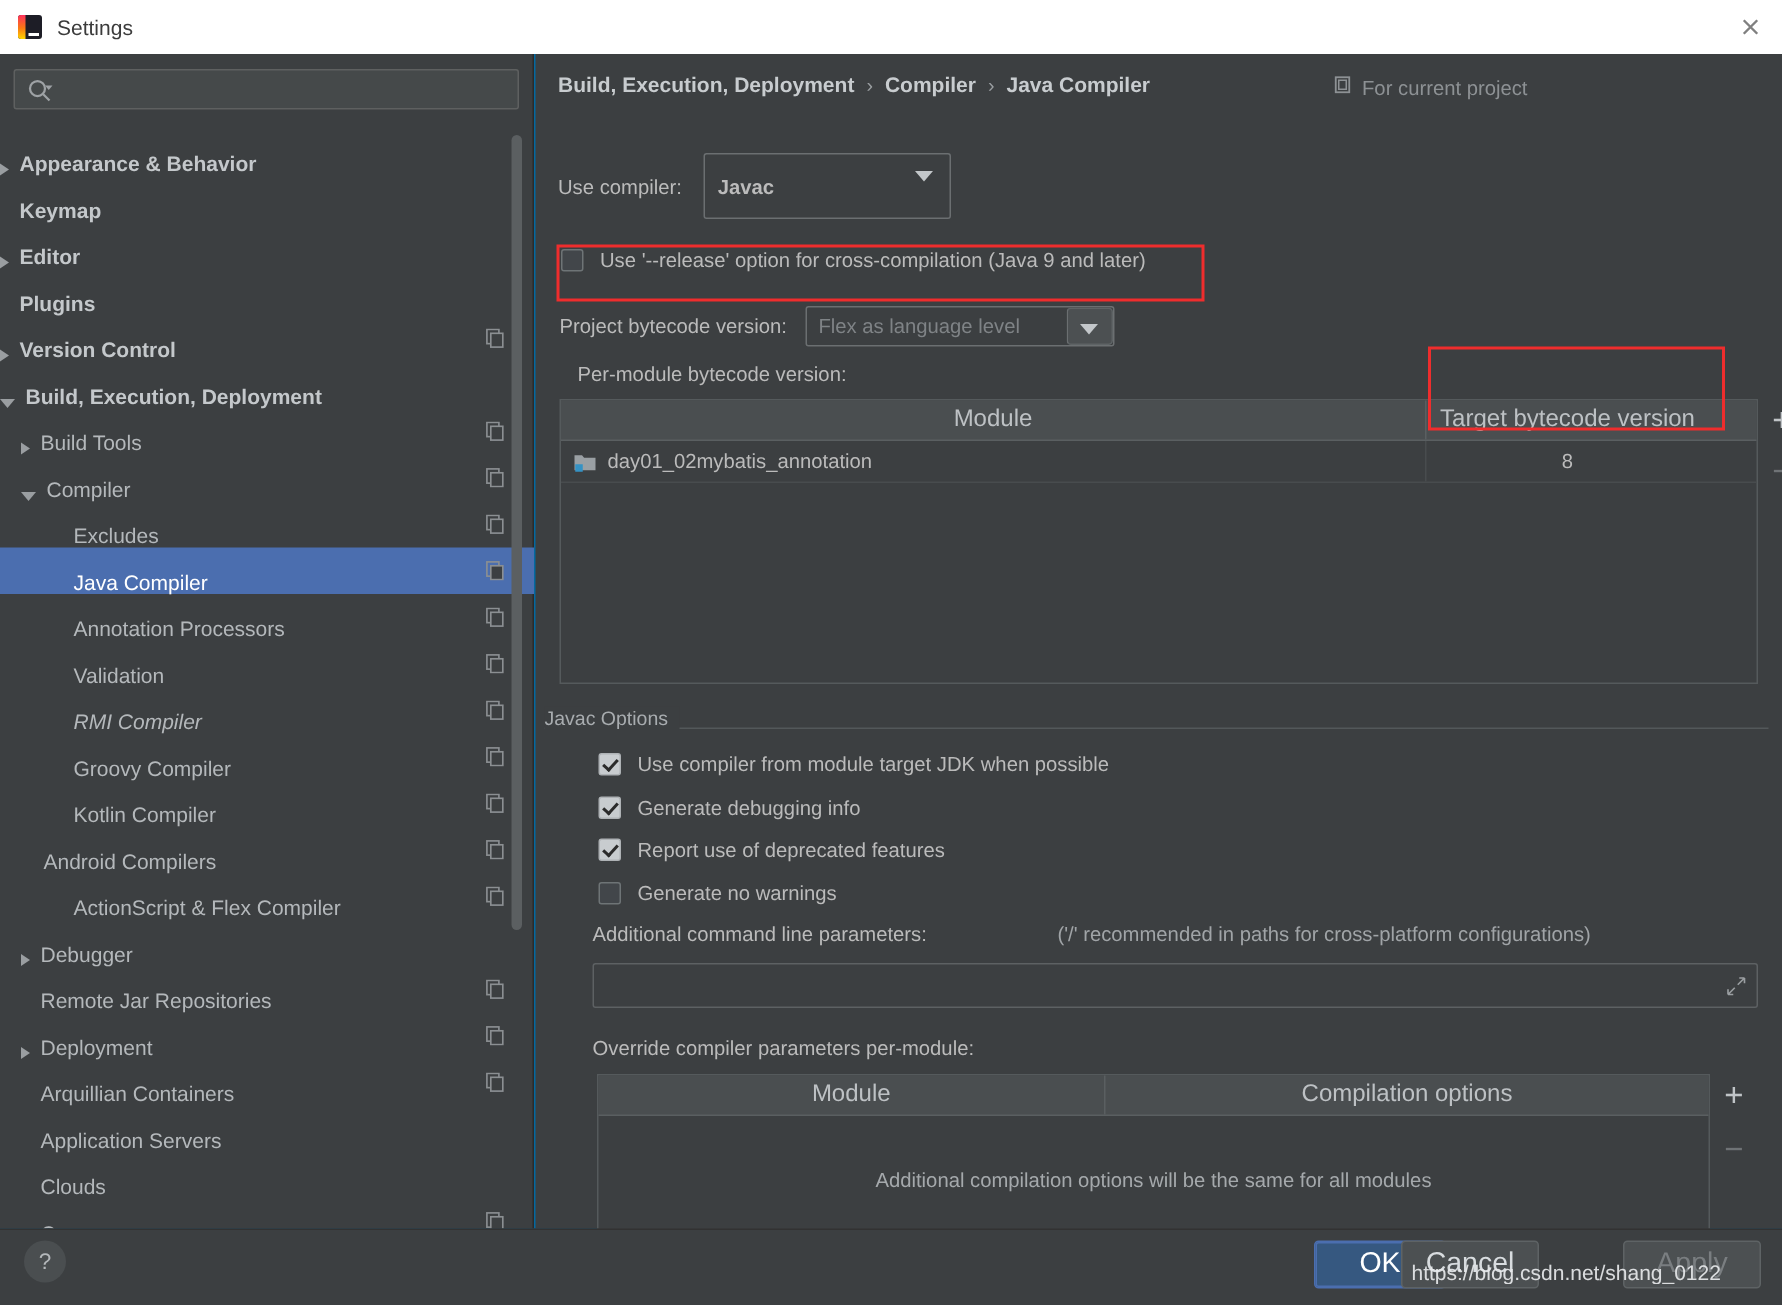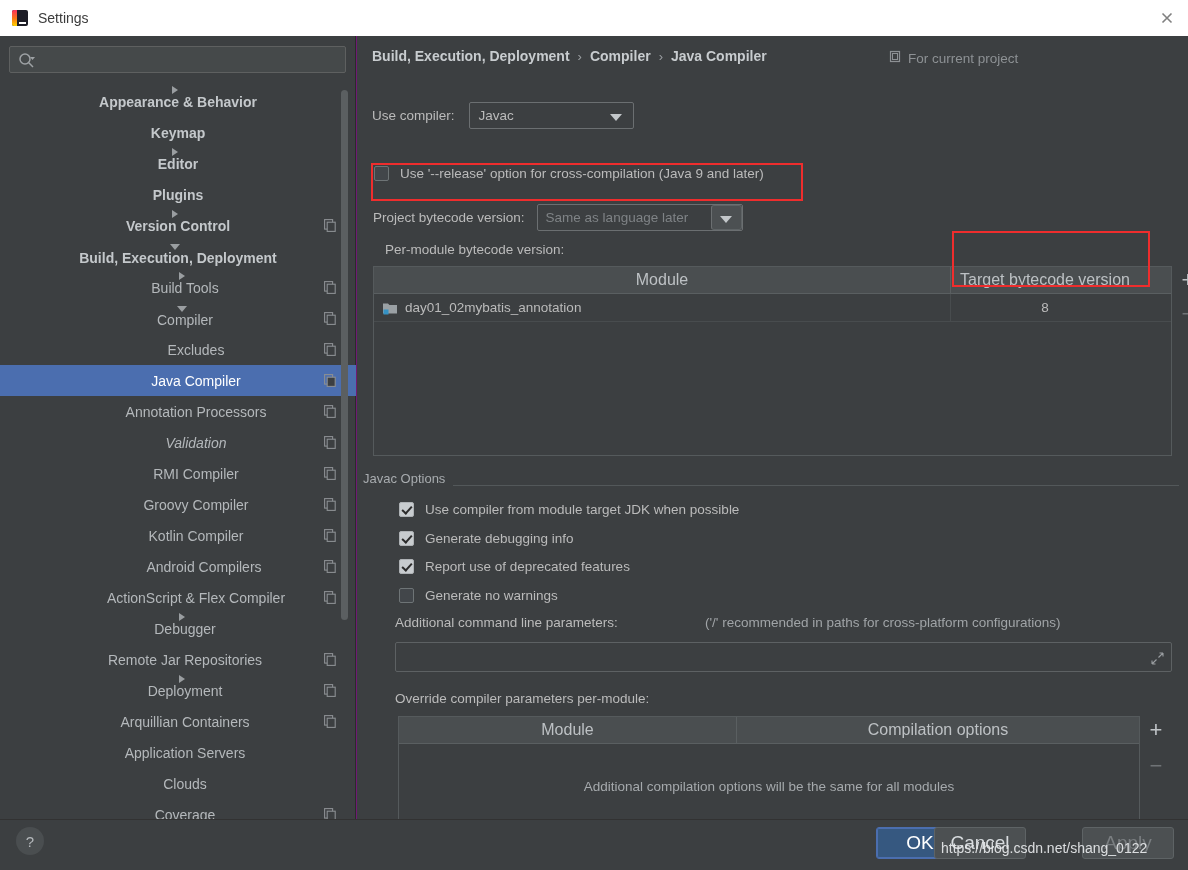--- a/index.html
+++ b/index.html
@@ -5,21 +5,21 @@
   * { box-sizing: border-box; margin: 0; padding: 0; }
   html, body {
     width: 1188px; height: 870px;
     font-family: "Liberation Sans", sans-serif;
     background: #3c3f41;
     overflow: hidden;
   }
   #app {
     position: relative;
     width: 1188px; height: 870px;
-    background: #701a75;
+    background: #0369a1;
   }
 
   
   .titlebar {
     position: absolute; left: 0; top: 0; width: 1188px; height: 36px;
     background: #ffffff;
     display: flex; align-items: center;
   }
   .tb-icon {
     width: 16px; height: 16px; margin-left: 12px; position: relative;
@@ -61,23 +61,23 @@
     background: transparent; border: 0; outline: none;
     color: #bbbbbb; font-size: 13px; font-family: "Liberation Sans", sans-serif;
   }
 
   .tree {
     position: absolute; left: 0; top: 50px; width: 356px; height: 733px;
     overflow: hidden;
   }
   .tree-row {
     position: relative; height: 31px;
-    display: flex; align-items: center;
+    display: flex; align-items: flex-end;
     color: #b4b8bb; font-size: 14px;
-    white-space: nowrap; cursor: default; flex-direction: column;
+    white-space: nowrap; cursor: default;
   }
   .tree-row.selected { background: #4b6eaf; color: #ffffff; }
   .tree-row.bold { font-weight: bold; color: #c4c8cb; }
   .arrow {
     width: 0; height: 0; flex: 0 0 auto;
     border-left: 6px solid #9a9ea1;
     border-top: 4.5px solid transparent;
     border-bottom: 4.5px solid transparent;
     margin-right: 7px;
   }
@@ -114,23 +114,23 @@
     font-size: 13.5px; color: #8d9194;
     display: flex; align-items: center; gap: 6px;
   }
 
   .row-usecompiler {
     position: absolute; left: 15px; top: 66px;
     display: flex; align-items: center;
   }
   .lbl { color: #bbbbbb; font-size: 13.5px; }
   .combo {
-    margin-left: 14px; width: 165px; height: 27px;
+    margin-left: 14px; width: 165px; height: 44px;
     background: #3c3f41; border: 1px solid #6b6f71; border-radius: 2px;
-    display: flex; align-items: center; position: relative;
+    display: flex; align-items: center; position: relative; font-weight: bold;
   }
   .combo .val { margin-left: 9px; color: #bbbbbb; font-size: 13.5px; }
   .caret {
     position: absolute; right: 11px; top: 11px;
     width: 0; height: 0;
     border-left: 6px solid transparent; border-right: 6px solid transparent;
     border-top: 7px solid #c3c7ca;
   }
 
   .cb-row { display: flex; align-items: center; }
@@ -368,53 +368,53 @@
             </svg></span>
         </div>
         <div class="tree-row" style="padding-left: 36px;">
           <span class="arrow hidden"></span>
           <span>Annotation Processors</span>
           <span class="copy-icon"><svg width="12" height="13" viewBox="0 0 12 13">
               <rect x="0.6" y="0.6" width="8" height="9.5" stroke="#8b8f92" fill="none" stroke-width="1.1"></rect>
               <rect x="3.2" y="3.2" width="8" height="9.2" stroke="#8b8f92" fill="#3c3f41" stroke-width="1.1"></rect>
             </svg></span>
         </div>
+        <div class="tree-row" style="padding-left: 36px;">
+          <span class="arrow hidden"></span>
+          <span>Validation</span>
+          <span class="copy-icon"><svg width="12" height="13" viewBox="0 0 12 13">
+              <rect x="0.6" y="0.6" width="8" height="9.5" stroke="#8b8f92" fill="none" stroke-width="1.1"></rect>
+              <rect x="3.2" y="3.2" width="8" height="9.2" stroke="#8b8f92" fill="#3c3f41" stroke-width="1.1"></rect>
+            </svg></span>
+        </div>
         <div class="tree-row" style="padding-left: 36px; font-style: italic;">
           <span class="arrow hidden"></span>
-          <span>Validation</span>
+          <span>RMI Compiler</span>
           <span class="copy-icon"><svg width="12" height="13" viewBox="0 0 12 13">
               <rect x="0.6" y="0.6" width="8" height="9.5" stroke="#8b8f92" fill="none" stroke-width="1.1"></rect>
               <rect x="3.2" y="3.2" width="8" height="9.2" stroke="#8b8f92" fill="#3c3f41" stroke-width="1.1"></rect>
             </svg></span>
         </div>
         <div class="tree-row" style="padding-left: 36px;">
           <span class="arrow hidden"></span>
-          <span>RMI Compiler</span>
+          <span>Groovy Compiler</span>
           <span class="copy-icon"><svg width="12" height="13" viewBox="0 0 12 13">
               <rect x="0.6" y="0.6" width="8" height="9.5" stroke="#8b8f92" fill="none" stroke-width="1.1"></rect>
               <rect x="3.2" y="3.2" width="8" height="9.2" stroke="#8b8f92" fill="#3c3f41" stroke-width="1.1"></rect>
             </svg></span>
         </div>
         <div class="tree-row" style="padding-left: 36px;">
           <span class="arrow hidden"></span>
-          <span>Groovy Compiler</span>
-          <span class="copy-icon"><svg width="12" height="13" viewBox="0 0 12 13">
-              <rect x="0.6" y="0.6" width="8" height="9.5" stroke="#8b8f92" fill="none" stroke-width="1.1"></rect>
-              <rect x="3.2" y="3.2" width="8" height="9.2" stroke="#8b8f92" fill="#3c3f41" stroke-width="1.1"></rect>
-            </svg></span>
-        </div>
-        <div class="tree-row" style="padding-left: 36px;">
-          <span class="arrow hidden"></span>
           <span>Kotlin Compiler</span>
           <span class="copy-icon"><svg width="12" height="13" viewBox="0 0 12 13">
               <rect x="0.6" y="0.6" width="8" height="9.5" stroke="#8b8f92" fill="none" stroke-width="1.1"></rect>
               <rect x="3.2" y="3.2" width="8" height="9.2" stroke="#8b8f92" fill="#3c3f41" stroke-width="1.1"></rect>
             </svg></span>
         </div>
-        <div class="tree-row" style="padding-left: 52px;">
+        <div class="tree-row" style="padding-left: 16px;">
           <span class="arrow hidden"></span>
           <span>Android Compilers</span>
           <span class="copy-icon"><svg width="12" height="13" viewBox="0 0 12 13">
               <rect x="0.6" y="0.6" width="8" height="9.5" stroke="#8b8f92" fill="none" stroke-width="1.1"></rect>
               <rect x="3.2" y="3.2" width="8" height="9.2" stroke="#8b8f92" fill="#3c3f41" stroke-width="1.1"></rect>
             </svg></span>
         </div>
         <div class="tree-row" style="padding-left: 36px;">
           <span class="arrow hidden"></span>
           <span>ActionScript &amp; Flex Compiler</span>
@@ -500,21 +500,21 @@
     </div>
 
     <div class="cb-row row-release">
       <span class="cbox"></span>
       <span class="cb-label">Use '--release' option for cross-compilation (Java 9 and later)</span>
     </div>
 
     <div class="row-projectbc">
       <span class="lbl">Project bytecode version:</span>
       <div class="combo2">
-        <span class="val">Same as language later</span>
+        <span class="val">Flex as language level</span>
         <span class="btn">
           <span class="caret"></span>
         </span>
       </div>
     </div>
 
     <span class="lbl lbl-permodule">Per-module bytecode version:</span>
 
     <div class="table1">
       <div class="t-head">

